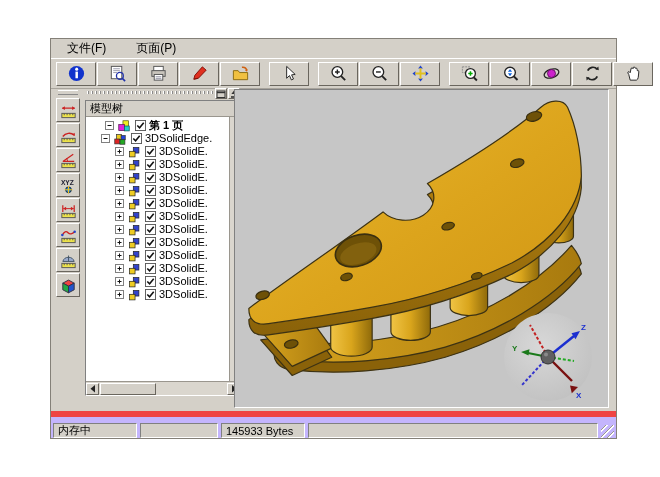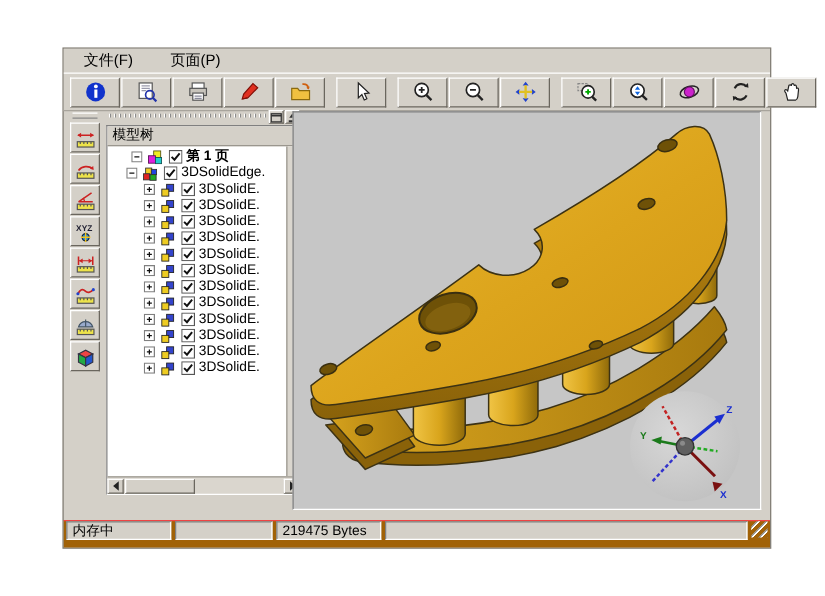--- a/index.html
+++ b/index.html
@@ -55,22 +55,22 @@
   .tab{height:16px;display:flex;align-items:center;gap:3px;padding:0 6px 0 4px;background:#D4D0C8;
        border:1px solid;border-color:#fff #6a665e #6a665e #fff;border-top:none;box-sizing:border-box;font-size:11px;}
   .tab .nicon{margin-right:0;}
   .tab.active{height:19px;border-top:1px solid #fff;}
   
   .vp{position:absolute;left:183px;top:2px;right:7px;bottom:9px;background:#C6C6C6;
       border:1px solid;border-color:#808080 #fff #fff #808080;box-sizing:border-box;overflow:hidden;}
   .vp svg.model{position:absolute;left:0;top:0;width:100%;height:100%;}
   .ball{position:absolute;right:14px;bottom:4px;width:92px;height:92px;}
   
-  .status{position:absolute;left:0;right:0;bottom:0;height:21px;border-top:1px solid #ef4444;
-          display:flex;align-items:flex-start;padding:0 2px;gap:3px;background:#a16207;}
+  .status{position:absolute;left:0;right:0;bottom:0;height:21px;border-top:6px solid #ef4444;
+          display:flex;align-items:flex-end;padding:0 2px;gap:3px;background:#c4b5fd;}
   .sfield{height:15px;border:1px solid;border-color:#808080 #fff #fff #808080;background:#D4D0C8;
           display:flex;align-items:center;padding:0 4px;box-sizing:border-box;font-size:11px;white-space:nowrap;overflow:hidden;}
   .f1{width:84px;}.f2{width:78px;}.f3{width:84px;}.f4{flex:1;}
   .grip{width:13px;height:13px;flex:0 0 auto;
         background:repeating-linear-gradient(135deg,rgba(0,0,0,0) 0 3px,#9a968e 3px 4px,#fff 4px 5px);}
 </style>
 </head>
 <body>
 
 <div class="page">
@@ -890,19 +890,19 @@
           <text x="79" y="19" font-size="8" font-weight="bold" fill="#1B2FD0">Z</text>
           <text x="74" y="87" font-size="8" font-weight="bold" fill="#1B2FD0">X</text>
           <text x="10" y="40" font-size="8" font-weight="bold" fill="#1B7A1B">Y</text>
         </svg>
       </div>
     </div>
 
     <div class="status">
       <span class="sfield f1">内存中</span>
       <span class="sfield f2"></span>
-      <span class="sfield f3">219475 Bytes</span>
+      <span class="sfield f3">145933 Bytes</span>
       <span class="sfield f4"></span>
       <span class="grip"></span>
     </div>
 
   </div>
 </div>
 
 </body></html>

